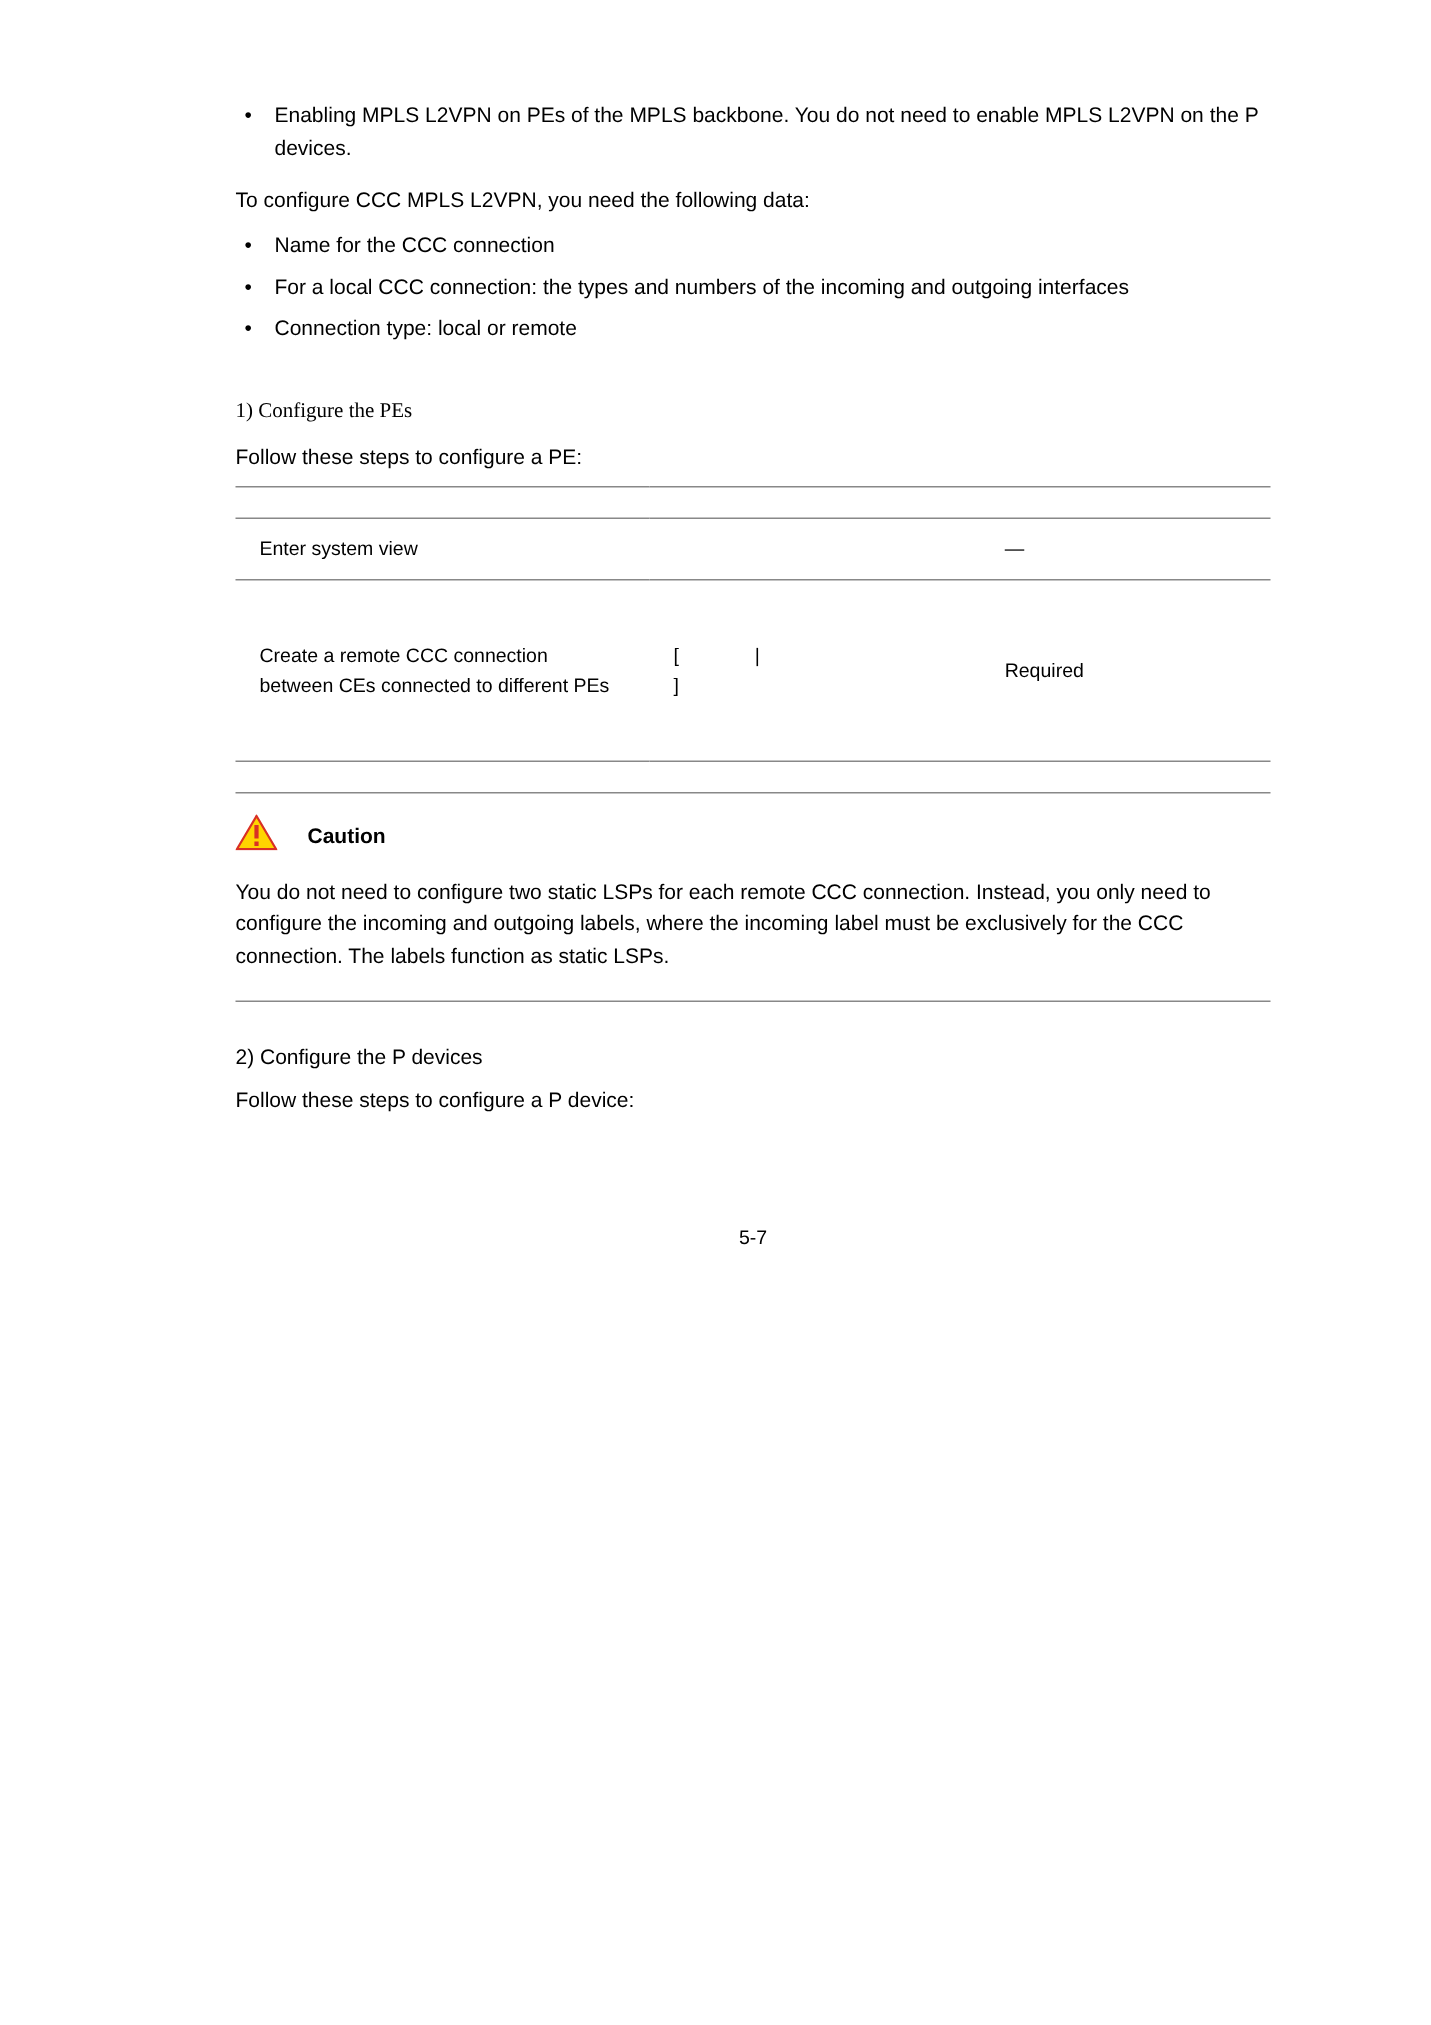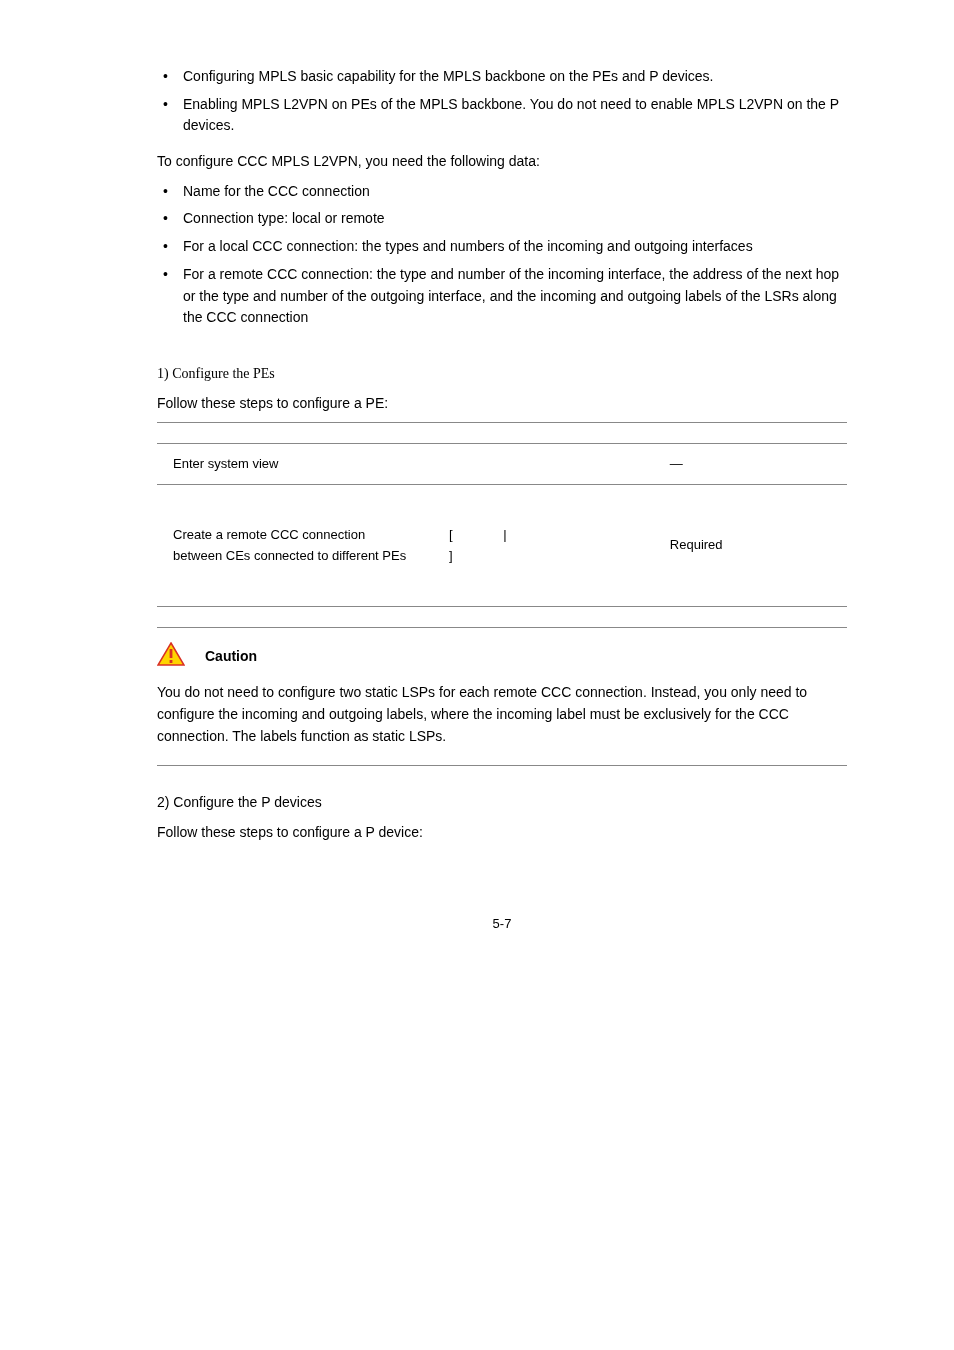--- a/index.html
+++ b/index.html
@@ -68,30 +68,28 @@
     margin-top: 70px;
   }
   .cmd-cell { text-align: center; }
 </style>
 </head>
 <body>
 
 <div class="page">
 
   <ul class="bullets">
-    <li>Configuring MPLS basic capability for the MPLS backbone on the PEs and P devices.</li>
     <li>Enabling MPLS L2VPN on PEs of the MPLS backbone. You do not need to enable MPLS L2VPN on the P devices.</li>
   </ul>
 
   <p>To configure CCC MPLS L2VPN, you need the following data:</p>
   <ul class="bullets">
     <li>Name for the CCC connection</li>
+    <li>For a local CCC connection: the types and numbers of the incoming and outgoing interfaces</li>
     <li>Connection type: local or remote</li>
-    <li>For a local CCC connection: the types and numbers of the incoming and outgoing interfaces</li>
-    <li>For a remote CCC connection: the type and number of the incoming interface, the address of the next hop or the type and number of the outgoing interface, and the incoming and outgoing labels of the LSRs along the CCC connection</li>
   </ul>
 
   <p class="num-item" style="margin-top:34px;font-family:Liberation Serif, serif;">1)    Configure the PEs</p>
   <p>Follow these steps to configure a PE:</p>
 
   <table class="cfg">
     <thead>
       <tr>
         <th style="width:40%"></th>
         <th style="width:32%"></th>

